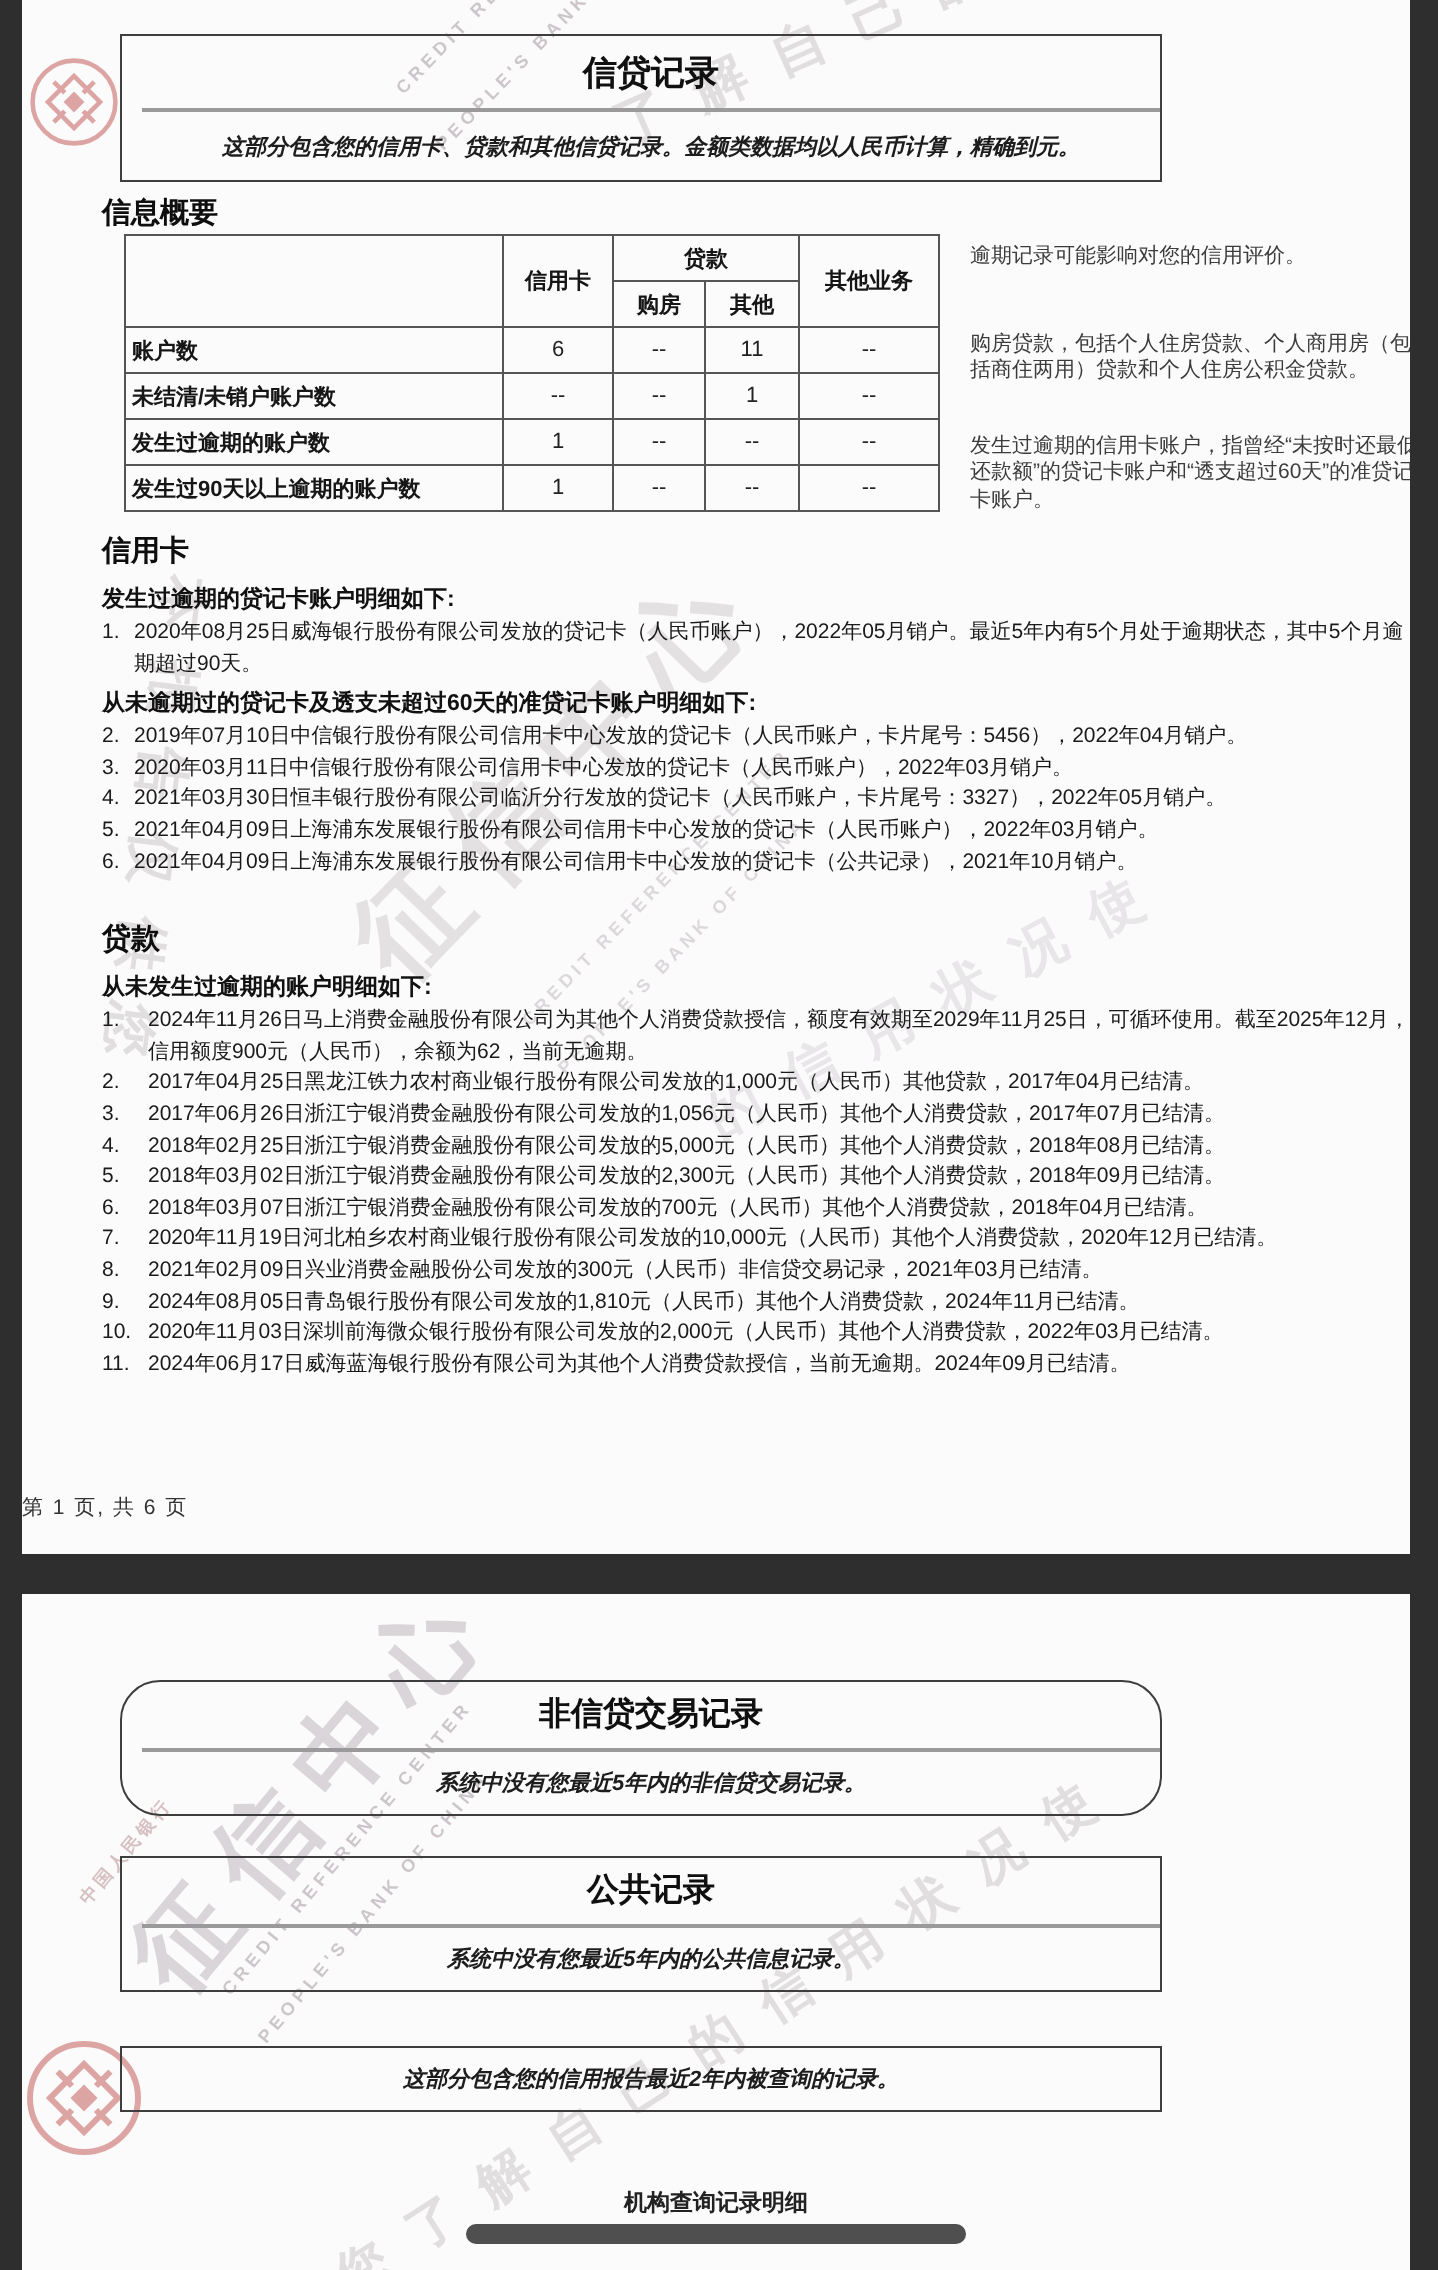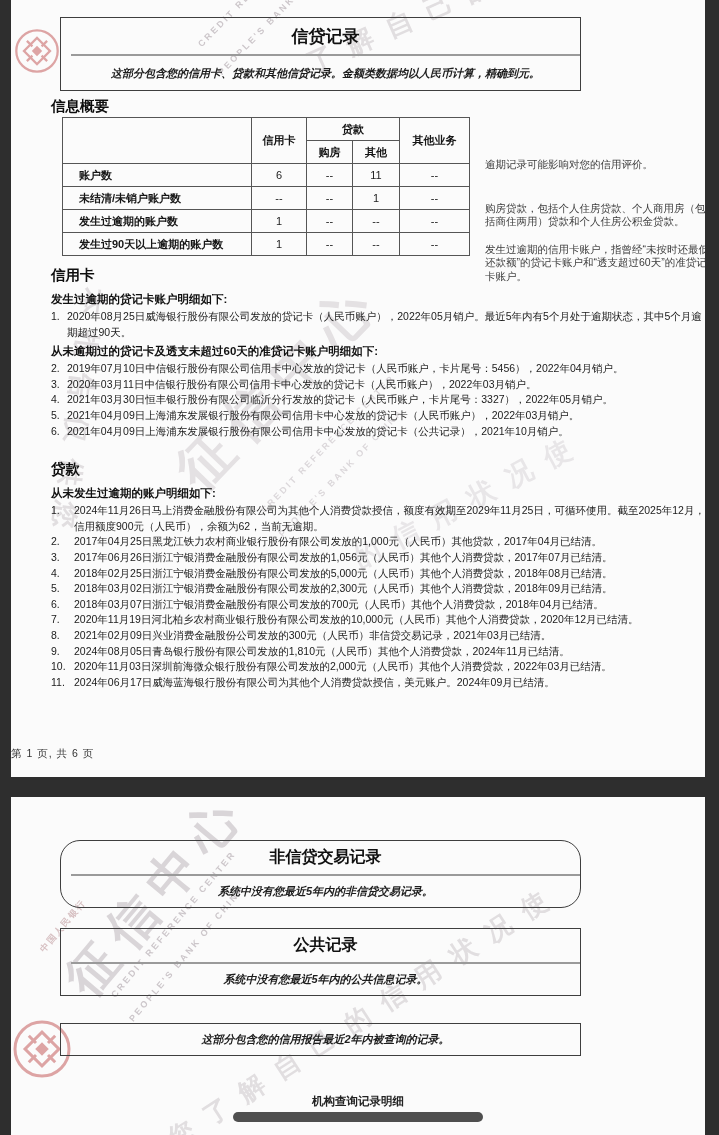--- a/index.html
+++ b/index.html
@@ -44,32 +44,32 @@
   #summary-table {
     position:absolute; left:51px; top:117px; width:407px;
     border-collapse:collapse; table-layout:fixed;
     font-size:11px; color:#222; text-align:center;
   }
   #summary-table td, #summary-table th {
     border:1px solid #555; height:23px; vertical-align:middle;
     font-weight:normal; padding:1px 2px;
   }
   #summary-table th { font-weight:bold; color:#161616; }
-  #summary-table .rowlabel { text-align:left; padding-left:16px; font-weight:bold; color:#161616; }
+  #summary-table .rowlabel { text-align:left; padding-left:3px; font-weight:bold; color:#161616; }
   .col-label { width:189px; } .col-cc { width:55px; }
   .col-house { width:46px; } .col-other { width:47px; } .col-biz { width:70px; }
 
   
   .sidenotes {
     position:absolute; left:474px; top:122px; width:226px;
     font-size:10.5px; line-height:13.5px; color:#3c3c3c;
   }
   .sidenotes p { margin:0; }
-  .sidenotes .n1 { margin-bottom:30px;margin-top:36px; }
-  .sidenotes .n2 { margin-bottom:14px; }
+  .sidenotes .n1 { margin-bottom:30px; }
+  .sidenotes .n2 { margin-bottom:24px; }
 
   
   .flow { position:absolute; left:40px; top:266px; width:654px; }
   .flow h3 { font-size:14.5px; font-weight:bold; margin:0 0 7px 0; color:#0e0e0e; }
   .flow .sub { font-size:11.5px; font-weight:bold; margin:1px 0 2px 0; color:#111; }
   .loan-head { margin-top:21px !important; }
   .li { display:flex; font-size:10.5px; line-height:15.6px; color:#1a1a1a; }
   .li .num { flex:none; width:16px; }
   .loan .li .num { width:23px; }
   .li .txt { flex:1; }
@@ -254,21 +254,21 @@
         <div class="li">
           <span class="num">9.</span>
           <span class="txt">2024年08月05日青岛银行股份有限公司发放的1,810元（人民币）其他个人消费贷款，2024年11月已结清。</span>
         </div>
         <div class="li">
           <span class="num">10.</span>
           <span class="txt">2020年11月03日深圳前海微众银行股份有限公司发放的2,000元（人民币）其他个人消费贷款，2022年03月已结清。</span>
         </div>
         <div class="li">
           <span class="num">11.</span>
-          <span class="txt">2024年06月17日威海蓝海银行股份有限公司为其他个人消费贷款授信，美元账户。2024年09月已结清。</span>
+          <span class="txt">2024年06月17日威海蓝海银行股份有限公司为其他个人消费贷款授信，当前无逾期。2024年09月已结清。</span>
         </div>
       </div>
     </div>
 
     <div class="page-footer">第 1 页, 共 6 页</div>
   </div>
 
   <div class="page" id="page2">
 
     <svg class="seal" style="left:1px; top:222px;" width="60" height="60" viewBox="0 0 100 100">

